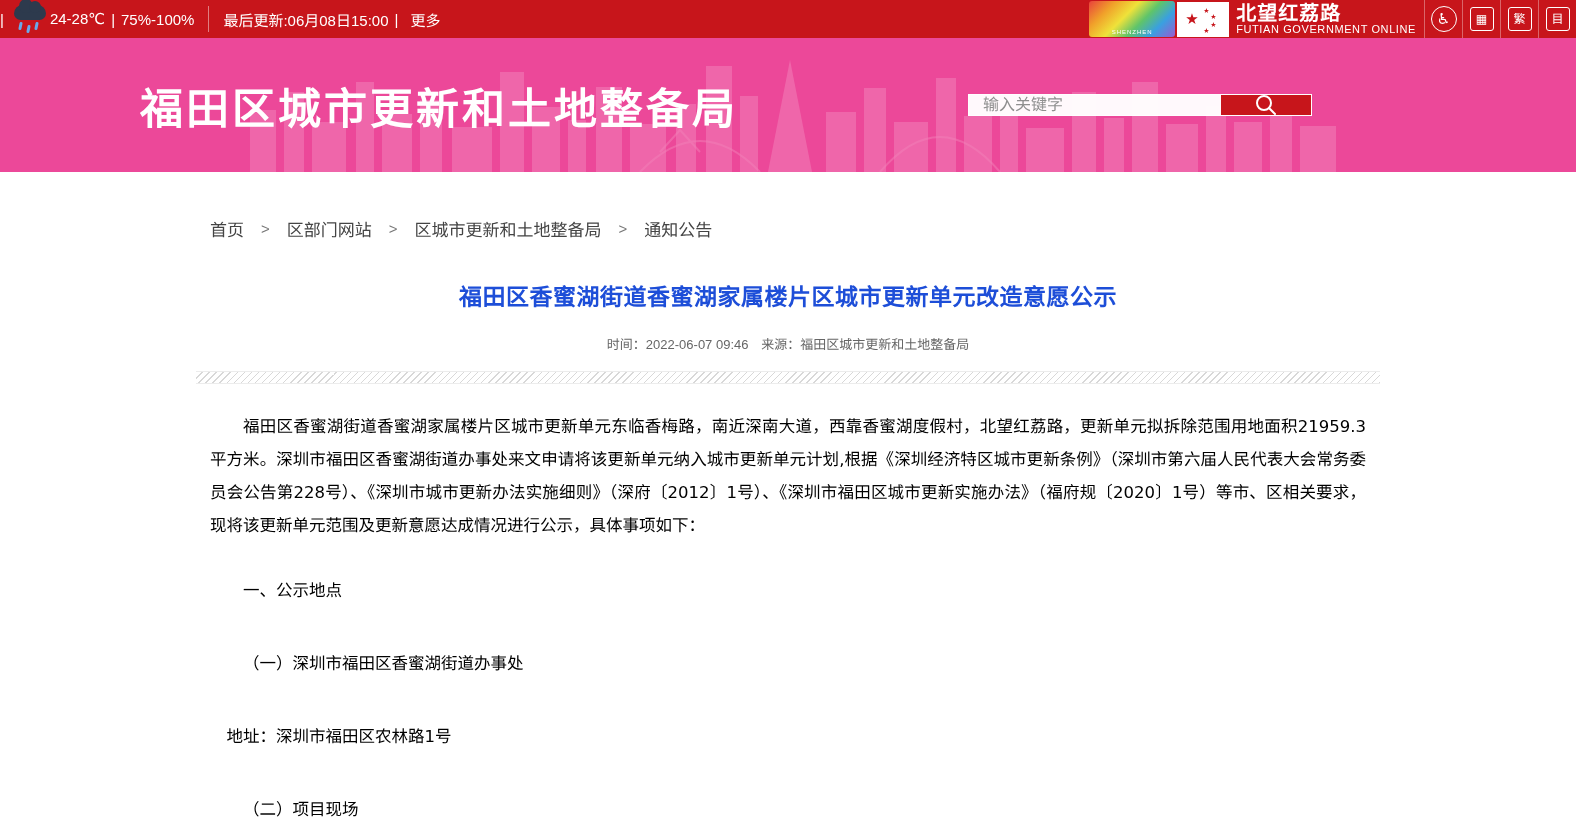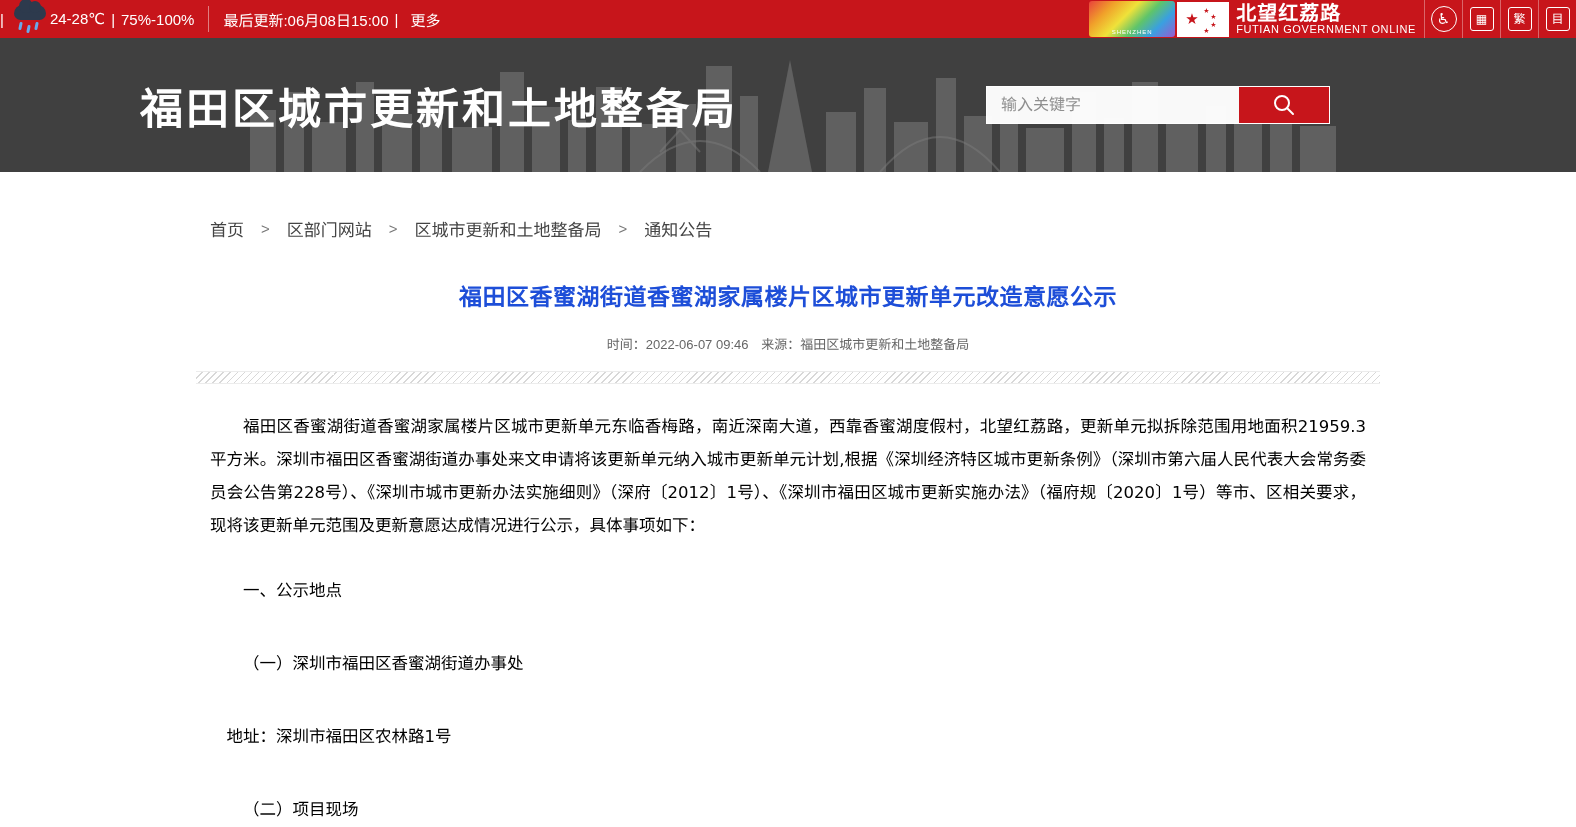--- a/index.html
+++ b/index.html
@@ -148,21 +148,21 @@
     border-radius: 3px;
     display: flex; align-items: center; justify-content: center;
     font-size: 12px;
     line-height: 1;
   }
 
   
   .hero {
     position: relative;
     height: 134px;
-    background: #404040;
+    background: #ec4899;
     overflow: hidden;
   }
   .skyline {
     position: absolute;
     left: 0; right: 0; bottom: 0;
     height: 120px;
     opacity: 0.30;
   }
   .hero-title {
     position: absolute;
@@ -171,25 +171,25 @@
     transform: translateY(-50%);
     color: #ffffff;
     font-size: 43px;
     font-weight: bold;
     letter-spacing: 3px;
     font-family: "DejaVu Sans", "Liberation Sans", sans-serif;
     white-space: nowrap;
   }
   .search-box {
     position: absolute;
-    right: 246px;
+    right: 264px;
     top: 50%;
     transform: translateY(-50%);
     width: 344px;
-    height: 38px;
+    height: 22px;
     display: flex;
     border: 1px solid rgba(255,255,255,0.85);
     background: rgba(255,255,255,0.97);
   }
   .search-input {
     flex: 1;
     border: none;
     outline: none;
     padding: 0 14px;
     font-size: 16px;

